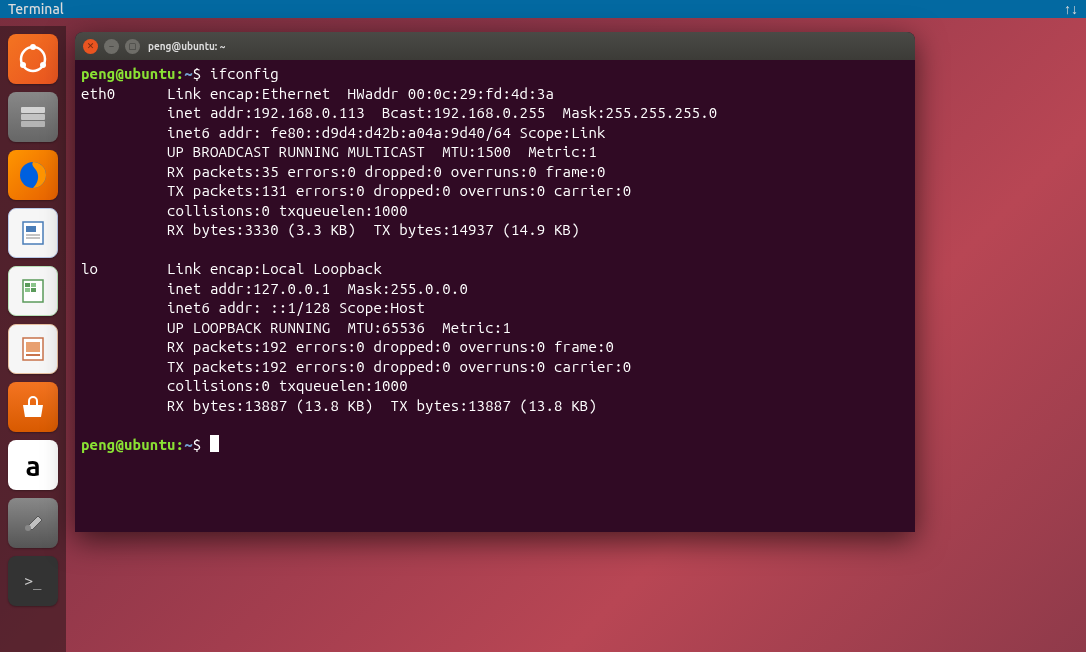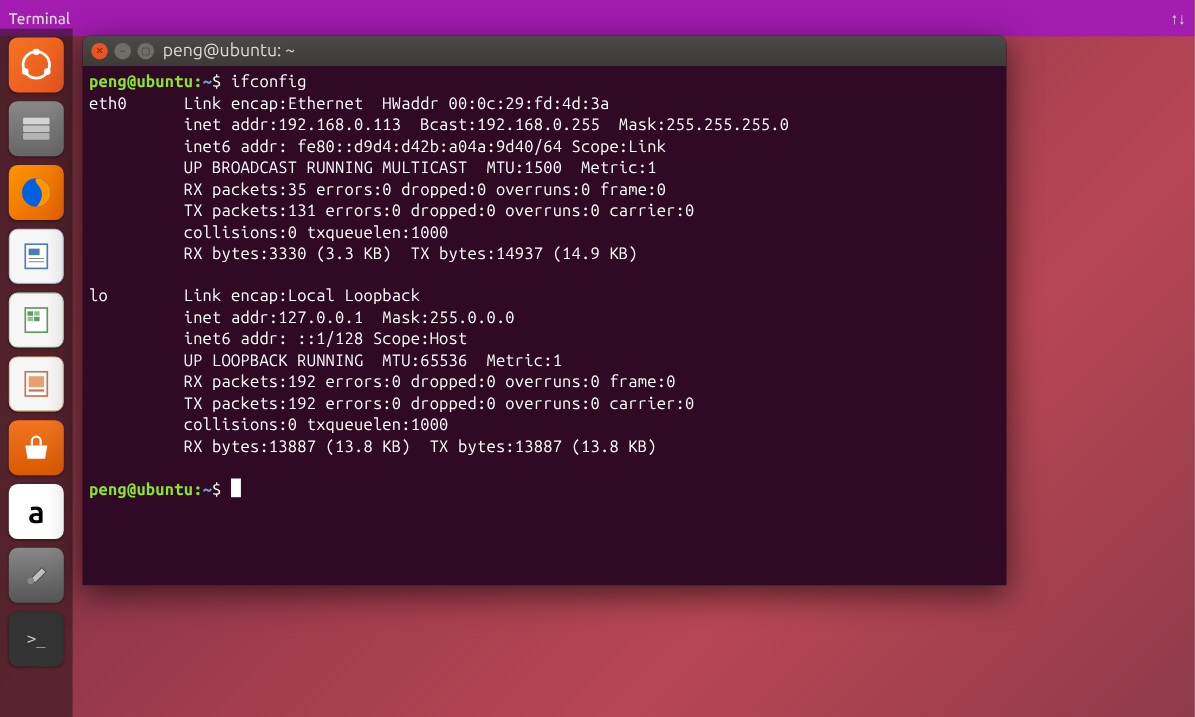--- a/index.html
+++ b/index.html
@@ -5,22 +5,22 @@
     * { margin: 0; padding: 0; box-sizing: border-box; }
     body {
       width: 1086px;
       height: 652px;
       font-family: "Ubuntu", "Liberation Sans", sans-serif;
       background: linear-gradient(135deg, #7a2e3e 0%, #8b3548 30%, #a23d4e 50%, #b84654 70%, #8f3a4a 100%);
       overflow: hidden;
       position: relative;
     }
     .menubar {
-      height: 33px;
-      background: #a21caf;
+      height: 18px;
+      background: #0369a1;
       color: #dcdcdc;
       display: flex;
       align-items: center;
       padding: 0 8px;
       font-size: 14px;
       font-weight: 500;
       justify-content: space-between;
     }
     .menubar-right {
       display: flex;
@@ -94,22 +94,22 @@
       align-items: center;
       justify-content: center;
       font-size: 9px;
       color: rgba(0,0,0,0.5);
     }
     .win-btn.close { background: #e95420; }
     .win-btn.min { background: #6e6d68; }
     .win-btn.max { background: #6e6d68; }
     .titlebar-text {
       color: #dcdcdc;
-      font-size: 16px;
-      font-weight: 400;
+      font-size: 10px;
+      font-weight: 700;
     }
     .terminal-body {
       padding: 4px 6px;
       font-family: "Ubuntu Mono", "DejaVu Sans Mono", monospace;
       font-size: 15px;
       line-height: 19.5px;
       color: #ffffff;
       white-space: pre;
       letter-spacing: 0.2px;
     }

